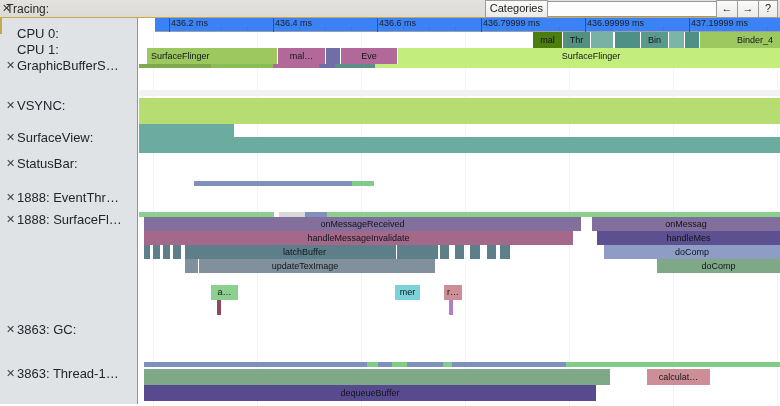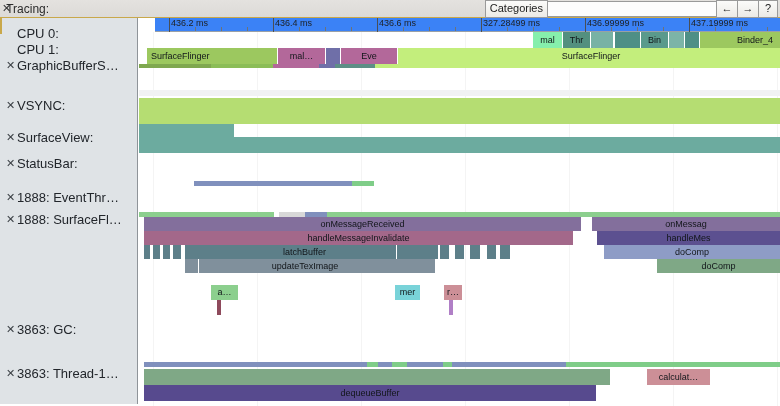--- a/index.html
+++ b/index.html
@@ -200,40 +200,40 @@
           <div class="tick-label" style="left: 118px;">436.4 ms</div>
           <div class="minor-tick" style="left: 144px;"></div>
           <div class="minor-tick" style="left: 170px;"></div>
           <div class="minor-tick" style="left: 196px;"></div>
           <div class="tick" style="left: 222px;"></div>
           <div class="tick-label" style="left: 222px;">436.6 ms</div>
           <div class="minor-tick" style="left: 248px;"></div>
           <div class="minor-tick" style="left: 274px;"></div>
           <div class="minor-tick" style="left: 300px;"></div>
           <div class="tick" style="left: 326px;"></div>
-          <div class="tick-label" style="left: 326px;">327.28499 ms</div>
+          <div class="tick-label" style="left: 326px;">436.79999 ms</div>
           <div class="minor-tick" style="left: 352px;"></div>
           <div class="minor-tick" style="left: 378px;"></div>
           <div class="minor-tick" style="left: 404px;"></div>
           <div class="tick" style="left: 430px;"></div>
           <div class="tick-label" style="left: 430px;">436.99999 ms</div>
           <div class="minor-tick" style="left: 456px;"></div>
           <div class="minor-tick" style="left: 482px;"></div>
           <div class="minor-tick" style="left: 508px;"></div>
           <div class="tick" style="left: 534px;"></div>
           <div class="tick-label" style="left: 534px;">437.19999 ms</div>
           <div class="minor-tick" style="left: 560px;"></div>
           <div class="minor-tick" style="left: 586px;"></div>
           <div class="minor-tick" style="left: 612px;"></div>
           <div class="tick" style="left: 638px;"></div>
           <div class="tick-label" style="left: 638px;">4</div>
         </div>
       <div id="rows-host">
           <div class="row" style="top: 14px; height: 16px;">
-            <div class="slice" style="left: 394px; width: 29px; top: 0px; height: 16px; background: #86efac;">mal</div>
+            <div class="slice" style="left: 394px; width: 29px; top: 0px; height: 16px; background: #4d7c0f;">mal</div>
             <div class="slice" style="left: 424px; width: 27px; top: 0px; height: 16px; background: rgb(83, 144, 127);">Thr</div>
             <div class="slice" style="left: 452px; width: 22px; top: 0px; height: 16px; background: rgb(120, 178, 165);"></div>
             <div class="slice" style="left: 476px; width: 25px; top: 0px; height: 16px; background: rgb(78, 143, 134);"></div>
             <div class="slice" style="left: 502px; width: 27px; top: 0px; height: 16px; background: rgb(90, 154, 140);">Bin</div>
             <div class="slice" style="left: 530px; width: 15px; top: 0px; height: 16px; background: rgb(124, 180, 167);"></div>
             <div class="slice" style="left: 546px; width: 14px; top: 0px; height: 16px; background: rgb(78, 143, 134);"></div>
             <div class="slice" style="left: 561px; width: 110px; top: 0px; height: 16px; background: rgb(156, 200, 95);">Binder_4</div>
           </div>
           <div class="row" style="top: 30px; height: 16px;">
             <div class="slice lbl-left" style="left: 8px; width: 130px; top: 0px; height: 16px; background: rgb(156, 200, 95);">SurfaceFlinger</div>

